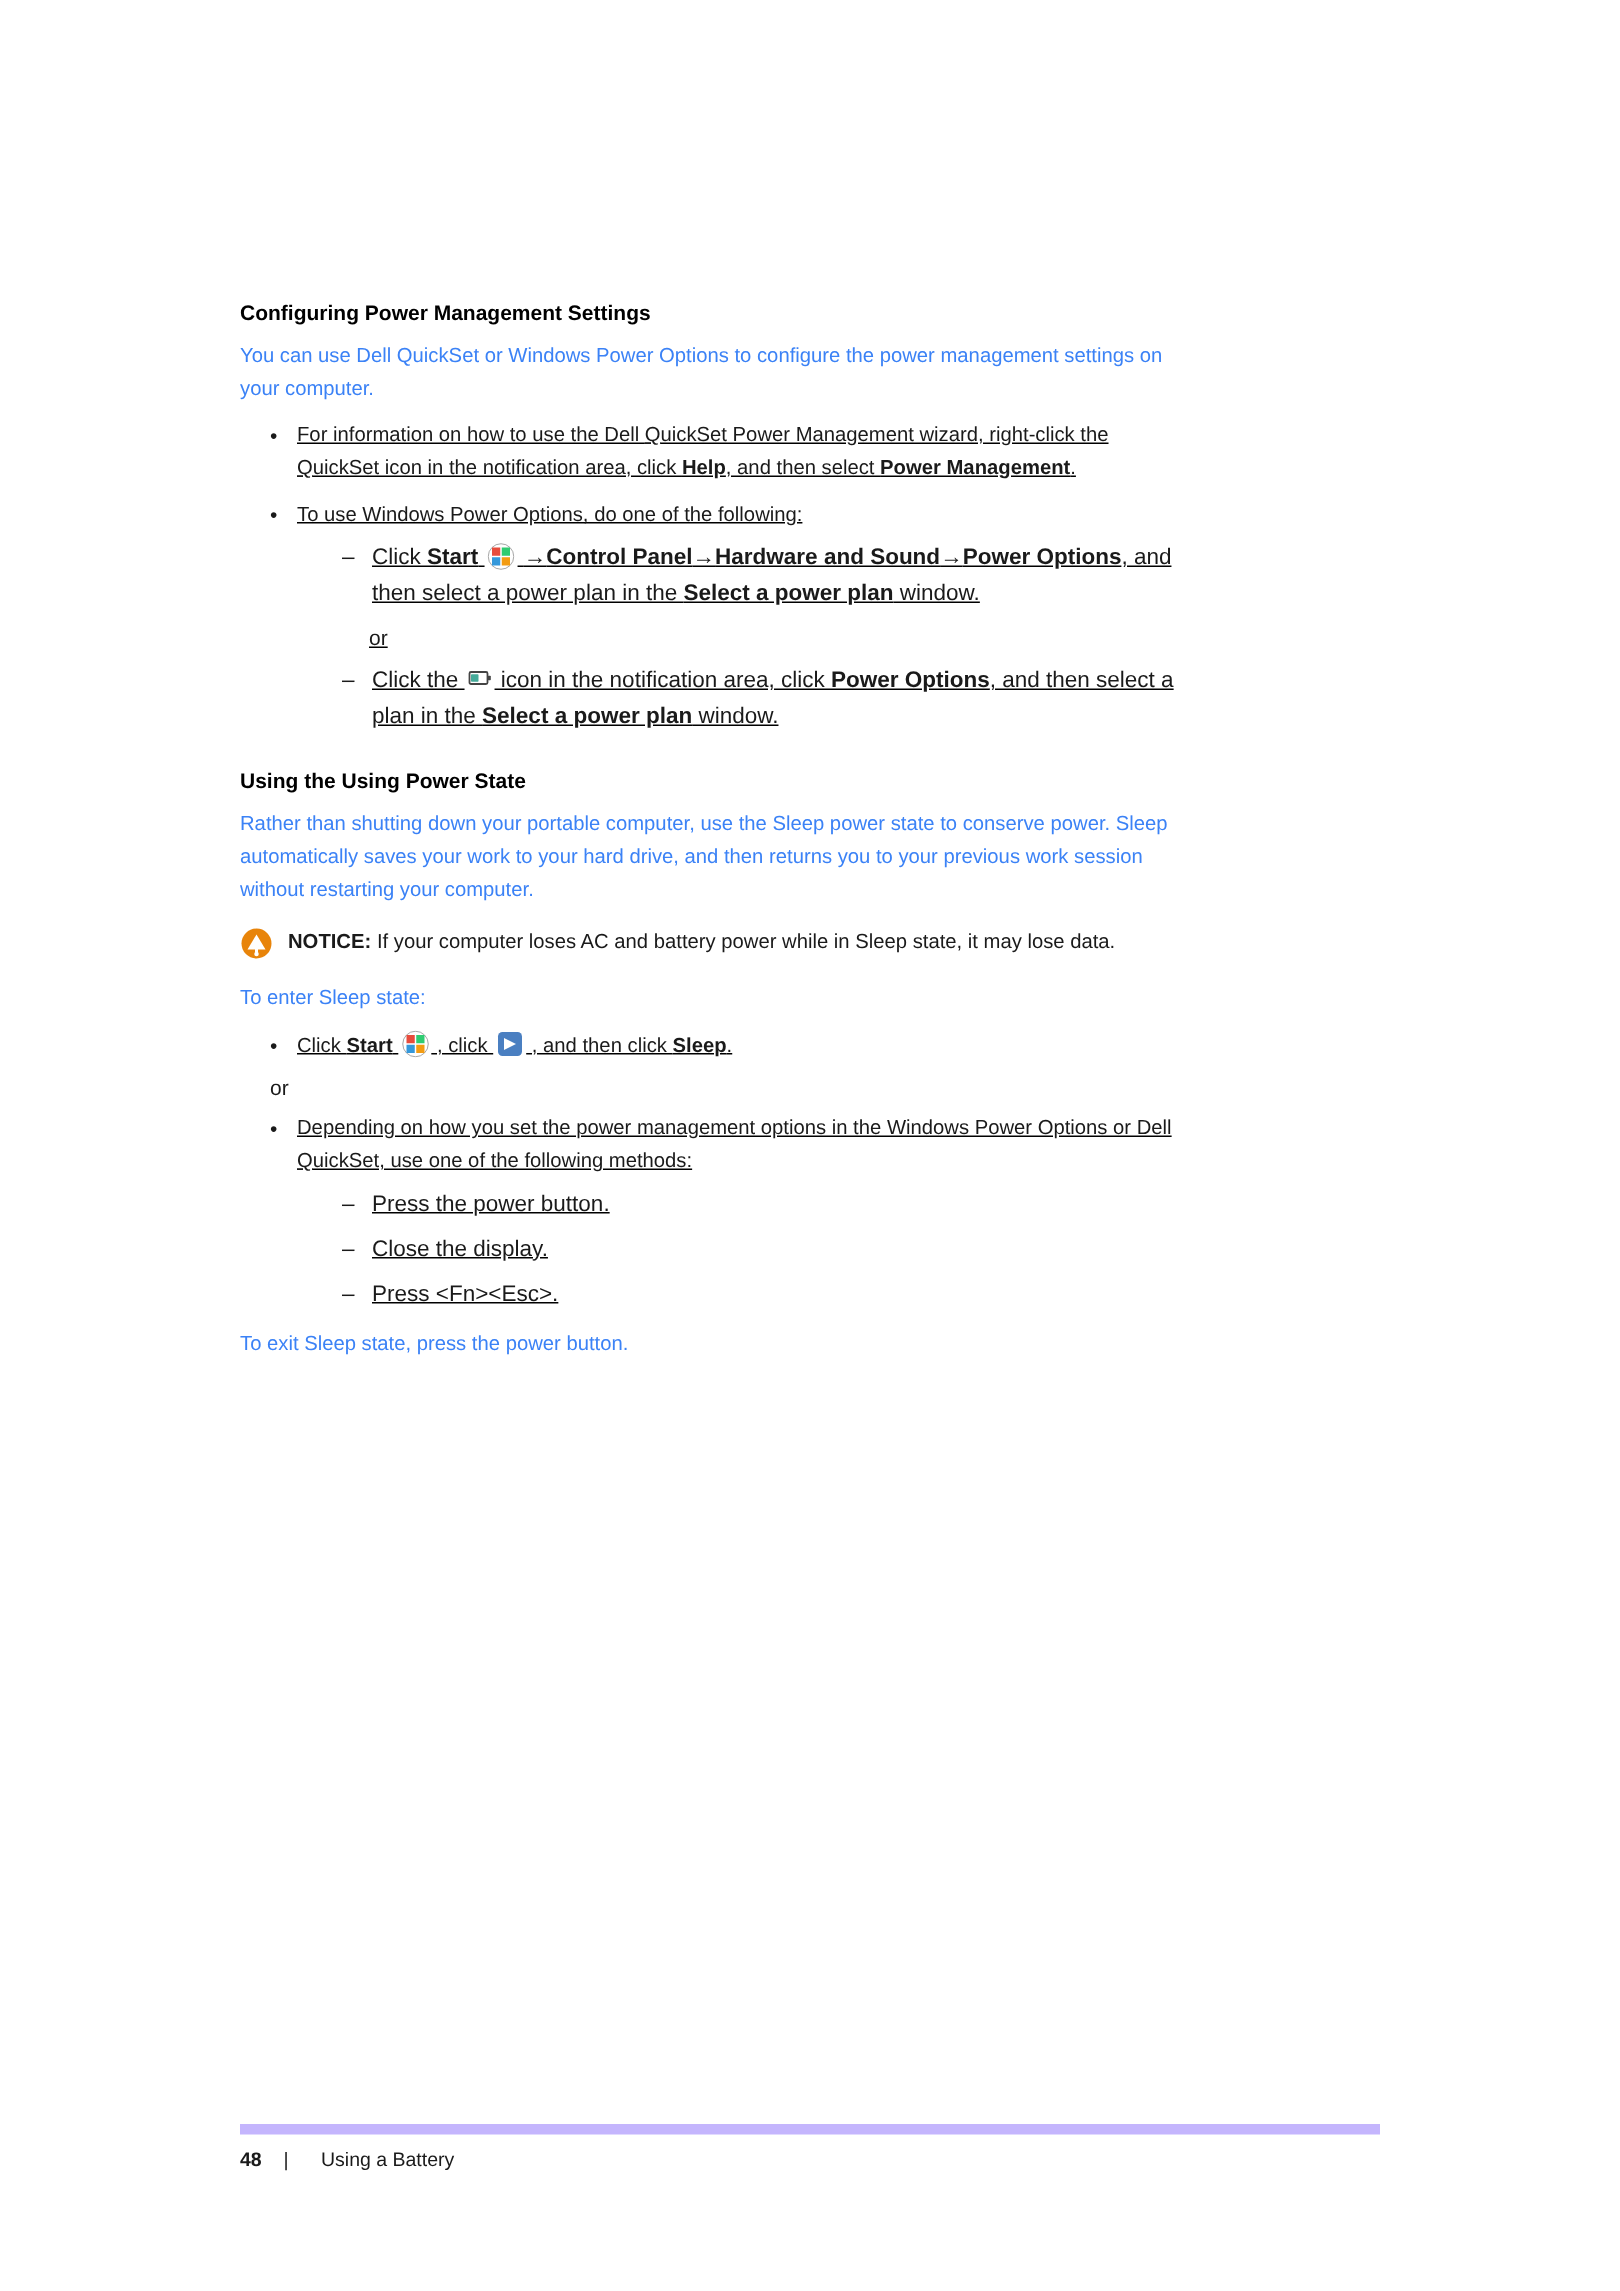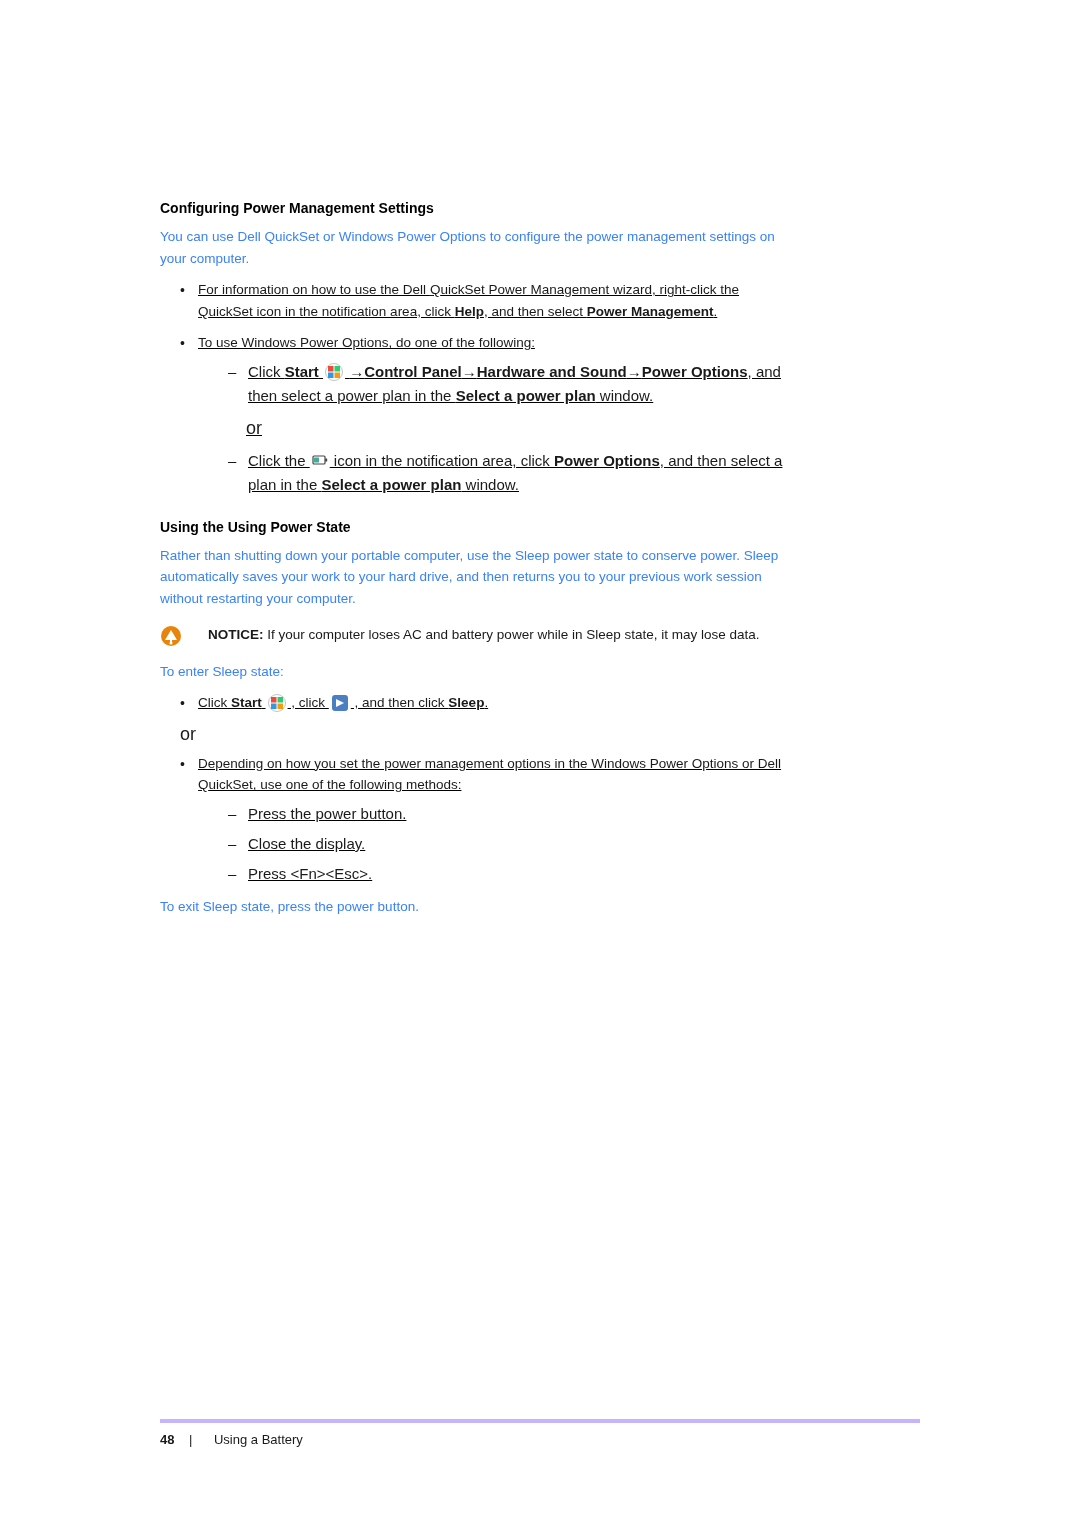--- a/index.html
+++ b/index.html
@@ -84,29 +84,29 @@
       left: 0;
       top: 0;
     }
 
     .bold {
       font-weight: bold;
     }
 
     .or-text {
       margin: 6px 0 6px 48px;
-      font-size: 18px;
+      font-size: 14px;
       color: #1a1a1a;
     }
 
     .notice-box {
       display: flex;
       align-items: flex-start;
       margin: 14px 0 14px 0;
-      gap: 26px;
+      gap: 10px;
     }
 
     .notice-icon {
       width: 22px;
       height: 22px;
       min-width: 22px;
       margin-top: 1px;
     }
 
     .notice-text {
@@ -151,21 +151,21 @@
       margin: 0 2px;
       position: relative;
       top: -1px;
     }
 
     .footer-line {
       position: absolute;
       bottom: 80px;
       left: 160px;
       right: 160px;
-      border-top: 4px solid #c4b5fd;
+      border-top: 7px solid #c4b5fd;
       padding-top: 8px;
     }
 
     .footer-text {
       font-size: 13px;
       color: #1a1a1a;
     }
 
     .footer-page-num {
       font-weight: bold;

